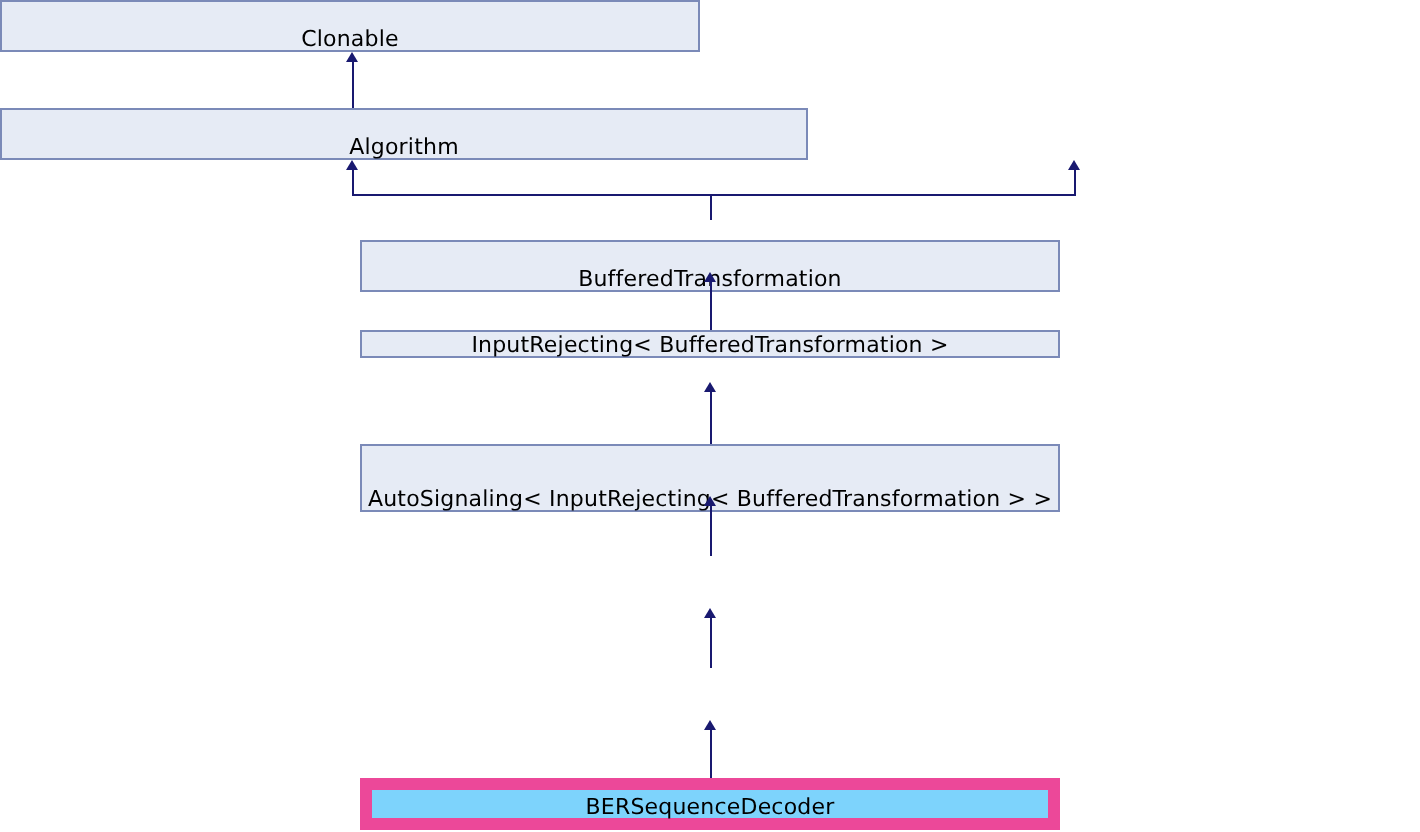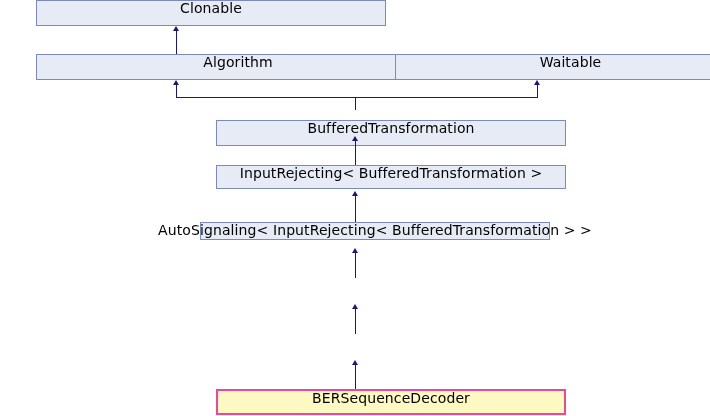--- a/index.html
+++ b/index.html
@@ -15,32 +15,31 @@
     background: #ffffff;
     font-family: "DejaVu Sans", "Liberation Sans", sans-serif;
     overflow: hidden;
   }
   .node {
     position: absolute;
     box-sizing: border-box;
     border: 1px solid #7b8ab8;
     background: #e6ebf5;
     display: flex;
-    align-items: flex-start;
+    align-items: flex-end;
     justify-content: center;
-    font-size: 14px;
+    font-size: 11px;
     color: #000000;
     line-height: 1;
     white-space: nowrap;
     letter-spacing: 0.1px;
-    margin-left: 36px;
   }
   .node.leaf {
-    border: 2px solid #ec4899;
-    background: #fef9c3;
+    border: 6px solid #ec4899;
+    background: #7dd3fc;
   }
   .node-label {
     display: block;
     pointer-events: none;
   }
   .edge-v {
     position: absolute;
     width: 1px;
     background: #191970;
   }
@@ -64,33 +63,30 @@
 <div id="diagram">
 
   <div class="node" style="left:0px; top:0px; width:350px; height:26px;">
     <span class="node-label">Clonable</span>
   </div>
 
   <div class="node" style="left:0px; top:54px; width:404px; height:26px;">
     <span class="node-label">Algorithm</span>
   </div>
 
-  <div class="node" style="left:359px; top:54px; width:351px; height:26px;">
-    <span class="node-label">Waitable</span>
-  </div>
 
   <div class="node" style="left:180px; top:120px; width:350px; height:26px;">
     <span class="node-label">BufferedTransformation</span>
   </div>
 
-  <div class="node" style="left:180px; top:165px; width:350px; height:24px;">
+  <div class="node" style="left:180px; top:165px; width:350px; height:14px;">
     <span class="node-label">InputRejecting&lt; BufferedTransformation &gt;</span>
   </div>
 
-  <div class="node" style="left:164px; top:222px; width:350px; height:18px;">
+  <div class="node" style="left:180px; top:222px; width:350px; height:34px;">
     <span class="node-label">AutoSignaling&lt; InputRejecting&lt; BufferedTransformation &gt; &gt;</span>
   </div>
 
 
 
   <div class="node leaf" style="left:180px; top:389px; width:350px; height:26px;">
     <span class="node-label">BERSequenceDecoder</span>
   </div>
 
   <div class="edge-v" style="left:176px; top:31px; height:23px;"></div>

